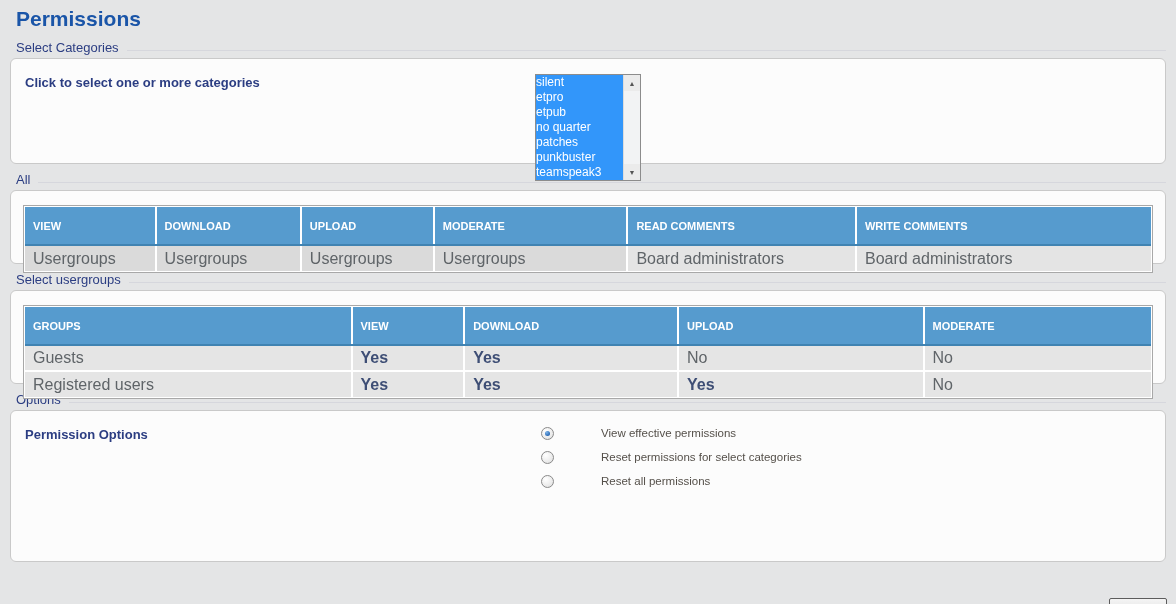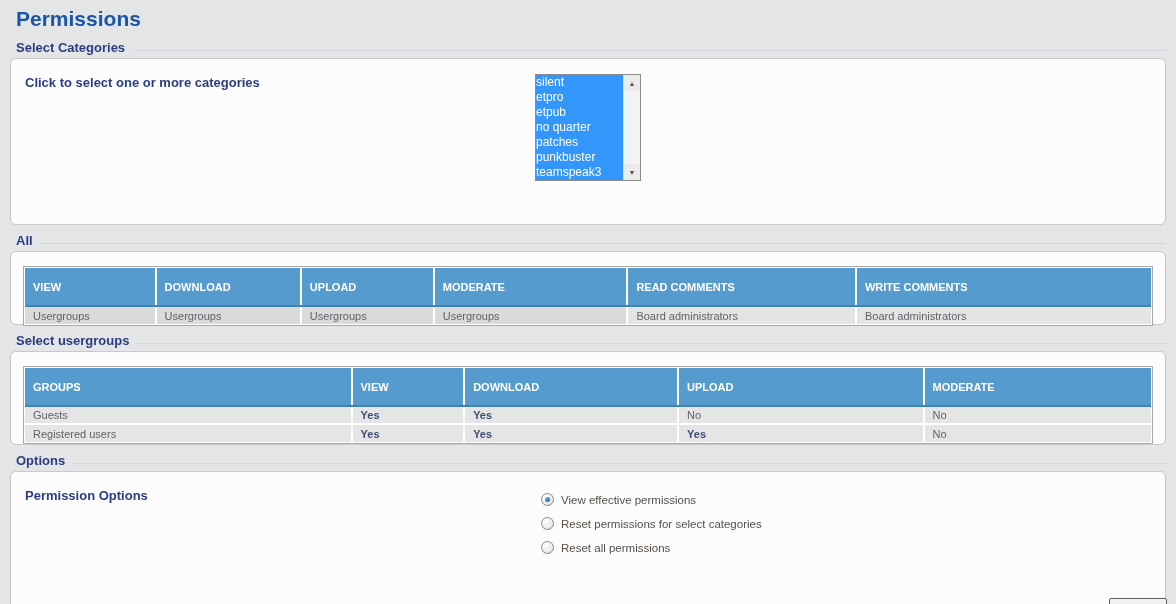--- a/index.html
+++ b/index.html
@@ -22,33 +22,33 @@
     position:absolute; top:9px; right:13px;
     font-size:13px; color:#1a55a8; text-decoration:none; cursor:pointer;margin-top:47px;
   }
 
   
   .section-head {
     display:flex; align-items:center;
     margin:8px 10px 3px 16px; height:15px;
   }
   .section-title {
-    font-size:13px; font-weight:bold; color:#2b3d82; white-space:nowrap;
+    font-size:13px; font-weight:normal; color:#2b3d82; white-space:nowrap;
   }
   .head-line { flex:1; border-bottom:1px solid #d6d7dd; margin:6px 0 0 8px; }
 
   
   .panel {
     position:relative;
     margin:0 10px;
     background:#fcfcfc;
     border:1px solid #c9c9c9;
     border-radius:6px;
   }
-  .panel-1 { height:167px; }
+  .panel-1 { height:106px; }
   .panel-2 { height:74px; }
   .panel-3 { height:94px; }
   .panel-4 { height:152px; }
 
   .panel-label {
     position:absolute; left:14px; top:16px;
     font-size:13px; font-weight:bold; color:#2b3d82;
   }
 
   
@@ -84,35 +84,35 @@
   table { width:100%; border-collapse:collapse; table-layout:fixed; }
   th {
     height:38px; padding:0 8px;
     background:#569bce; color:#ffffff;
     font-size:11px; font-weight:bold; text-align:left;
     border-right:2px solid #ffffff; border-bottom:2px solid #4083b2;
     white-space:nowrap; overflow:hidden;
   }
   th:last-child { border-right:none; }
   td {
-    height:18px; padding:0 8px;
-    font-size:11px; color:#5f6468;
+    height:26px; padding:0 8px;
+    font-size:16px; color:#5f6468;
     border-right:2px solid #ffffff;
     white-space:nowrap; overflow:hidden;
   }
   td:last-child { border-right:none; }
   tr + tr td { border-top:2px solid #ffffff; }
   .cell-dark  { background:#dadada; }
   .cell-light { background:#e4e4e4; }
   .ug-table td { background:#e5e5e5; }
   .perm-yes { font-weight:bold; color:#3e4e75;margin-left:12px; }
 
   
   .radio-list { position:absolute; left:530px; top:10px; }
-  .radio-row { display:flex; align-items:flex-end; height:24px; cursor:pointer; }
+  .radio-row { display:flex; align-items:center; height:24px; cursor:pointer;gap:40px; }
   .radio {
     width:13px; height:13px; border-radius:50%;
     border:1px solid #8a8a8a;
     background:radial-gradient(circle at 35% 30%, #ffffff 0%, #e8e8e8 70%, #cfcfcf 100%);
     margin-right:7px; position:relative; flex:0 0 13px;
   }
   .radio.checked::after {
     content:""; position:absolute; left:3px; top:3px;
     width:5px; height:5px; border-radius:50%;
     background:radial-gradient(circle at 35% 30%, #7ab2e8 0%, #1f5fae 80%);

